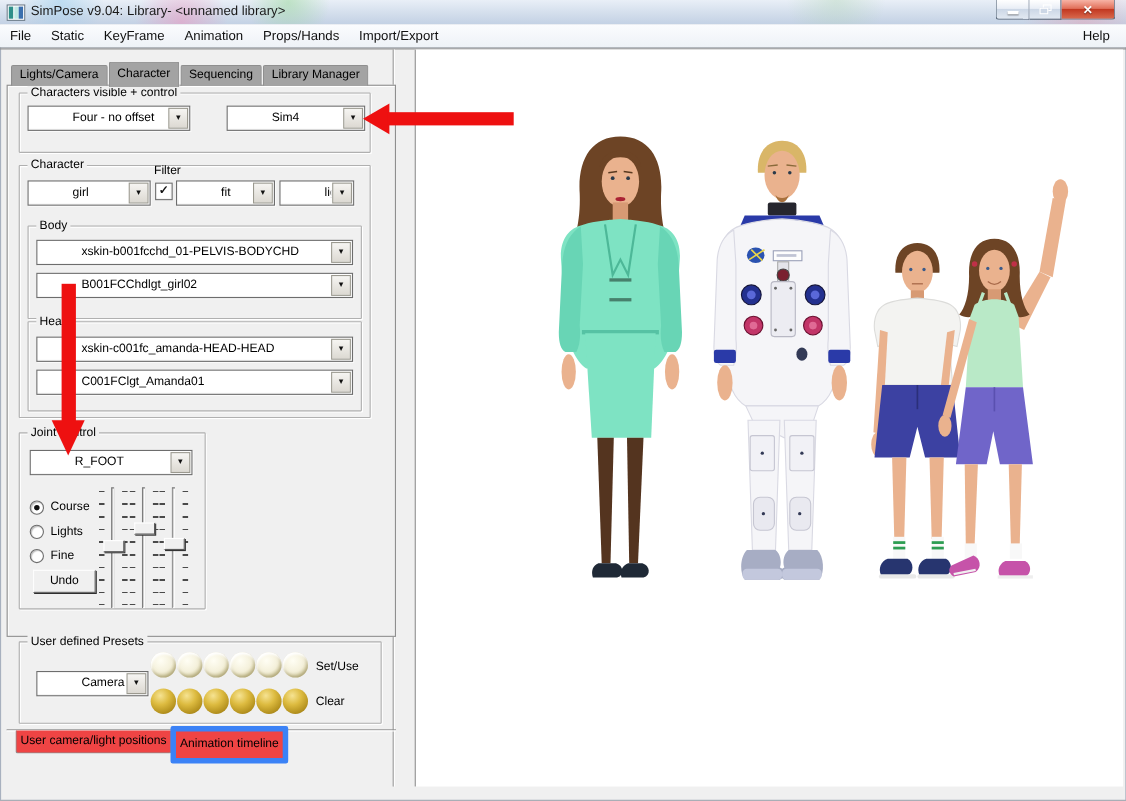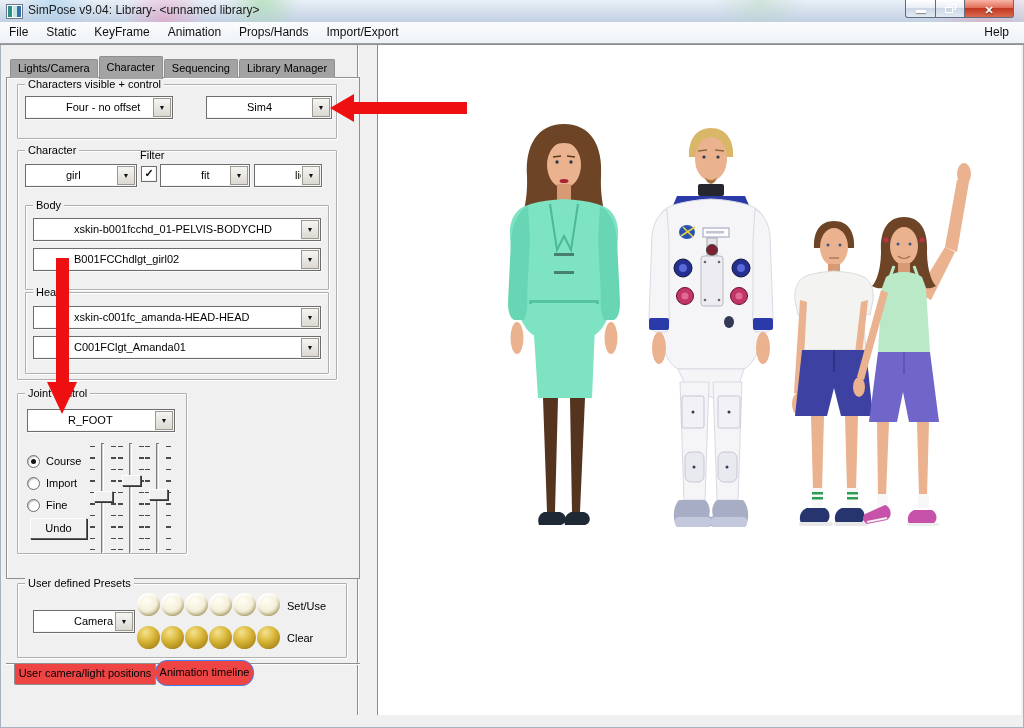--- a/index.html
+++ b/index.html
@@ -85,22 +85,22 @@
   .preset{width:23px;height:23px;border-radius:50%;}
   .preset.cream{background:radial-gradient(circle at 40% 33%,#fffef4 0%,#f4f0da 50%,#ddd6ac 78%,#c8c18e 100%);
       box-shadow:inset 1px 2px 2px #fff,inset -1px -2px 3px rgba(140,130,80,.55);}
   .preset.gold{background:radial-gradient(circle at 38% 28%,#f6e392 0%,#ddbb40 38%,#b5921f 72%,#876a11 100%);}
   
   .bline-d{position:absolute;left:6px;top:663px;width:354px;height:1px;background:#8f8f8f;}
   .bline-l{position:absolute;left:6px;top:664px;width:354px;height:1px;background:#fff;}
   .btab{position:absolute;background:#ef4444;font-size:11px;text-align:center;color:#000;}
   .btab.back{left:14px;top:664px;width:140px;height:20px;line-height:19px;
        border:1px solid #8f8f8f;border-top:none;border-radius:0 0 2px 2px;}
-  .btab.front{left:155px;top:660px;width:97px;height:24px;line-height:23px;border:1px solid #3b82f6;
-       border-radius:12px;z-index:2;}
+  .btab.front{left:155px;top:660px;width:97px;height:24px;line-height:23px;border:5px solid #3b82f6;
+       border-radius:2px;z-index:2;}
   
   .arrow{position:absolute;z-index:60;}
   .arr-h-head{position:absolute;left:0;top:1px;width:0;height:0;
      border-top:14px solid transparent;border-bottom:14px solid transparent;border-right:24px solid #ee1010;}
   .arr-h-shaft{position:absolute;left:22px;top:9px;width:115px;height:12px;background:#ee1010;}
   .arr-v-shaft{position:absolute;left:9px;top:0;width:13px;height:126px;background:#ee1010;}
   .arr-v-head{position:absolute;left:0;top:124px;width:0;height:0;
      border-left:15px solid transparent;border-right:15px solid transparent;border-top:32px solid #ee1010;}
 </style>
 </head>
@@ -210,21 +210,21 @@
   <div class="combo" style="left:27px;top:409px;width:146px;">
     <span class="txt">R_FOOT</span>
     <span class="cbtn"></span>
   </div>
   <div class="radio-row" style="left:27px;top:455px;">
     <span class="radio checked"></span>
     <span>Course</span>
   </div>
   <div class="radio-row" style="left:27px;top:477px;">
     <span class="radio"></span>
-    <span>Import</span>
+    <span>Lights</span>
   </div>
   <div class="radio-row" style="left:27px;top:499px;">
     <span class="radio"></span>
     <span>Fine</span>
   </div>
   <div class="push" style="left:30px;top:518px;width:55px;height:19px;line-height:18px;">Undo</div>
 
   <div class="vslider" style="left:90px;top:443px;">
     <span class="ticks l"></span>
     <span class="track"></span>

